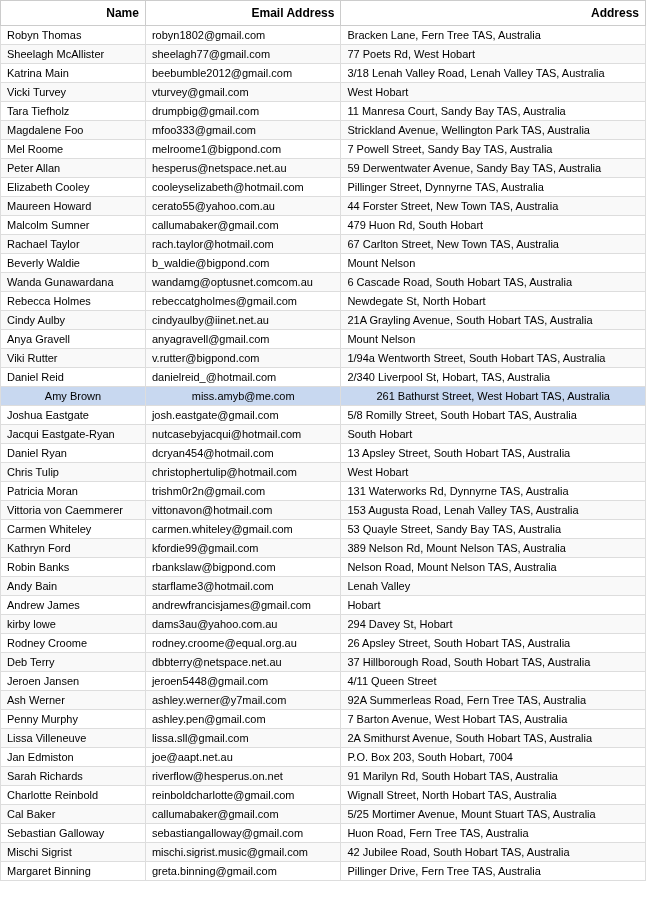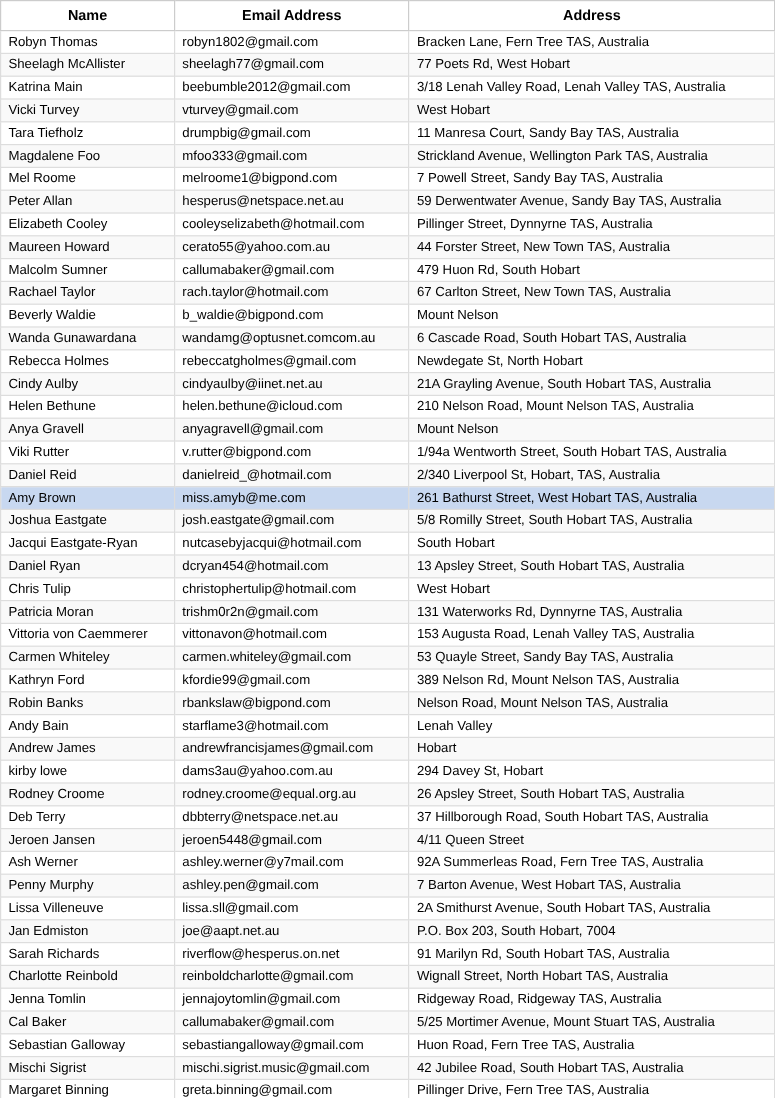--- a/index.html
+++ b/index.html
@@ -17,39 +17,40 @@
     table {
       width: 100%;
       border-collapse: collapse;
     }
     thead tr {
       background: #fff;
     }
     th {
       border: 1px solid #ccc;
       padding: 5px 6px;
-      text-align: center;
+      text-align: right;
       font-weight: bold;
       font-size: 12px;
       background: #fff;
     }
     td {
       border: 1px solid #ddd;
       padding: 3px 6px;
       font-size: 11px;
       white-space: nowrap;
     }
     tr:nth-child(even) td {
       background: #f9f9f9;
     }
     tr:nth-child(odd) td {
       background: #fff;
     }
     .highlighted td {
       background: #c8d8f0 !important;
+      text-align: center;
     }
   </style>
 </head>
 <body>
 
 <div class="table-container">
   <table>
     <thead>
       <tr>
         <th>Name</th>
@@ -132,25 +133,20 @@
           <td>Rebecca Holmes</td>
           <td>rebeccatgholmes@gmail.com</td>
           <td>Newdegate St, North Hobart</td>
         </tr>
         <tr>
           <td>Cindy Aulby</td>
           <td>cindyaulby@iinet.net.au</td>
           <td>21A Grayling Avenue, South Hobart TAS, Australia</td>
         </tr>
         <tr>
-          <td>Helen Bethune</td>
-          <td>helen.bethune@icloud.com</td>
-          <td>210 Nelson Road, Mount Nelson TAS, Australia</td>
-        </tr>
-        <tr>
           <td>Anya Gravell</td>
           <td>anyagravell@gmail.com</td>
           <td>Mount Nelson</td>
         </tr>
         <tr>
           <td>Viki Rutter</td>
           <td>v.rutter@bigpond.com</td>
           <td>1/94a Wentworth Street, South Hobart TAS, Australia</td>
         </tr>
         <tr>
@@ -260,25 +256,20 @@
         </tr>
         <tr>
           <td>Sarah Richards</td>
           <td>riverflow@hesperus.on.net</td>
           <td>91 Marilyn Rd, South Hobart TAS, Australia</td>
         </tr>
         <tr>
           <td>Charlotte Reinbold</td>
           <td>reinboldcharlotte@gmail.com</td>
           <td>Wignall Street, North Hobart TAS, Australia</td>
-        </tr>
-        <tr>
-          <td>Jenna Tomlin</td>
-          <td>jennajoytomlin@gmail.com</td>
-          <td>Ridgeway Road, Ridgeway TAS, Australia</td>
         </tr>
         <tr>
           <td>Cal Baker</td>
           <td>callumabaker@gmail.com</td>
           <td>5/25 Mortimer Avenue, Mount Stuart TAS, Australia</td>
         </tr>
         <tr>
           <td>Sebastian Galloway</td>
           <td>sebastiangalloway@gmail.com</td>
           <td>Huon Road, Fern Tree TAS, Australia</td>

